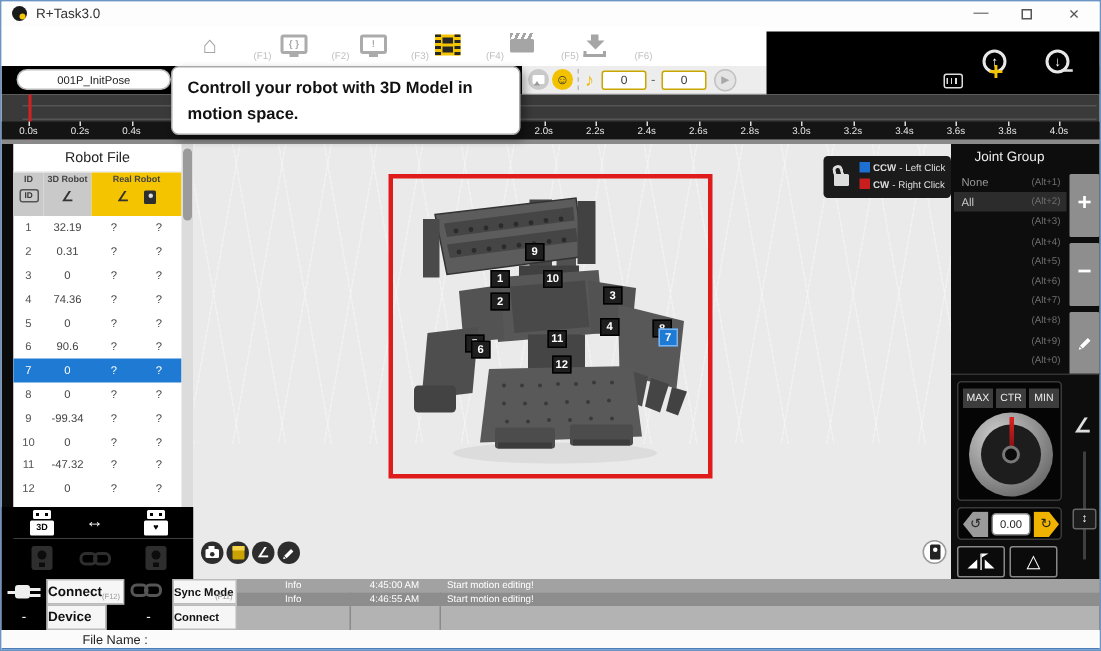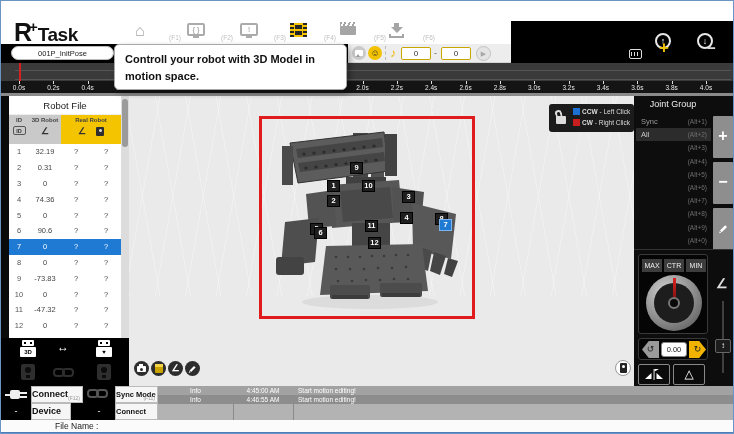--- a/index.html
+++ b/index.html
@@ -178,25 +178,29 @@
 #file-label{position:absolute;left:54px;top:1px;font-size:8.5px;color:#222}
 #bottom-blue{left:0;top:431px;width:734px;height:3px;background:#4a7ebb}
 
 #tooltip{left:113px;top:43px;width:233px;height:46px;background:#fff;border:1px solid #a8a8a8;border-radius:5px;box-shadow:3px 3px 6px rgba(0,0,0,.35);padding:6px 10px;font-size:11px;font-weight:bold;color:#111;line-height:1.55;z-index:50}
 </style>
 </head>
 <body>
 
 <div id="app">
 
+  <div class="abs" id="titlebar">
+    <div class="abs" id="app-icon"></div>
+    <div class="abs" id="title-text">R+Task3.0</div>
+    <div class="abs wbtn" style="left:638px">—</div>
+    <div class="abs wbtn" style="left:668px" id="max-btn"><span></span></div>
+    <div class="abs wbtn" style="left:700px;font-size:12px">×</div>
+  </div>
 
   <div class="abs" id="menurow">
-    <div class="abs" id="logo">
-      <span class="r">R</span><span class="plus">+</span><span class="task">Task</span>
-    </div>
     <div class="abs tool" style="left:134px">
       <span class="home-g">⌂</span>
       <span class="tkey">(F1)</span>
     </div>
     <div class="abs tool" style="left:186px">
       <span class="mon">{ }</span>
       <span class="tkey">(F2)</span>
     </div>
     <div class="abs tool" style="left:239px">
       <span class="mon">!</span>
@@ -358,21 +362,21 @@
           <span class="c4">?</span>
         </div>
         <div class="prow">
           <span class="c1">8</span>
           <span class="c2">0</span>
           <span class="c3">?</span>
           <span class="c4">?</span>
         </div>
         <div class="prow">
           <span class="c1">9</span>
-          <span class="c2">-73.83</span>
+          <span class="c2">-99.34</span>
           <span class="c3">?</span>
           <span class="c4">?</span>
         </div>
         <div class="prow">
           <span class="c1">10</span>
           <span class="c2">0</span>
           <span class="c3">?</span>
           <span class="c4">?</span>
         </div>
         <div class="prow">
@@ -536,21 +540,21 @@
     <span id="servo-circ">
         <i></i>
         <b></b>
       </span>
   </div>
 
   <div class="abs" id="rightpanel">
     <div id="jg-title">Joint Group</div>
     <div id="jg-list">
         <div class="jg-item">
-          <span class="lab">Sync</span>
+          <span class="lab">None</span>
           <span class="key">(Alt+1)</span>
         </div>
         <div class="jg-item sel">
           <span class="lab">All</span>
           <span class="key">(Alt+2)</span>
         </div>
         <div class="jg-item">
           <span class="lab"></span>
           <span class="key">(Alt+3)</span>
         </div>

